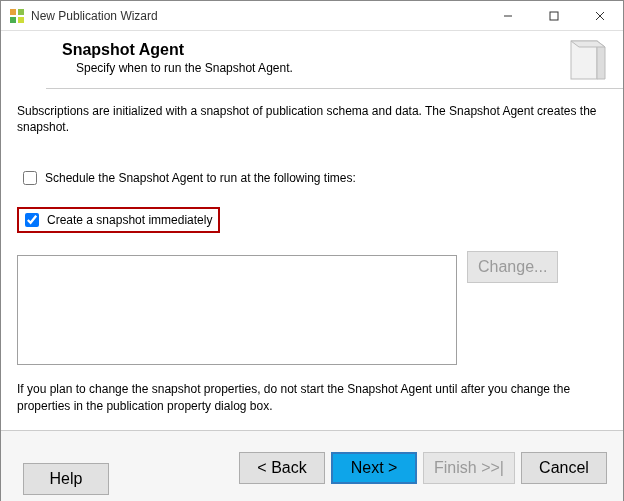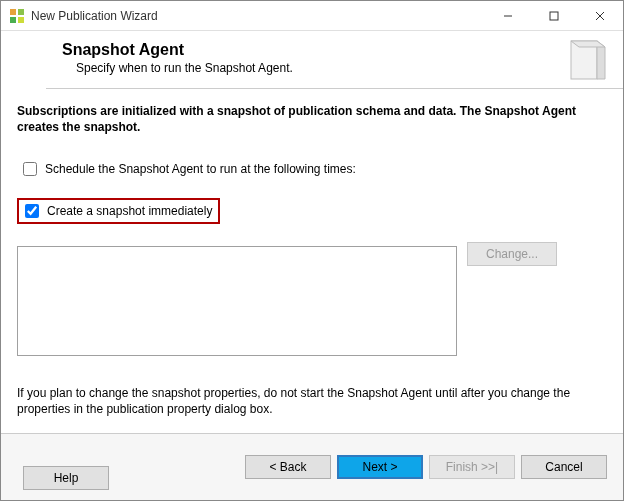--- a/index.html
+++ b/index.html
@@ -55,21 +55,21 @@
     right: 12px; top: 6px;
     width: 46px; height: 46px;
   }
   .body {
     flex: 1;
     padding: 14px 16px 10px 16px;
     display: flex;
     flex-direction: column;
     background: #fff;
   }
-  .desc { font-size: 12px; line-height: 1.35; margin-bottom: 23px; font-weight: bold; }
+  .desc { font-size: 12px; line-height: 1.35; margin-bottom: 32px; }
   .checkrow {
     display: flex; align-items: center;
     font-size: 12px;
     margin-bottom: 18px;
     padding: 4px 6px;
   }
   .highlight {
     border: 2px solid #b00000;
     display: inline-flex;
     width: fit-content;
@@ -87,22 +87,22 @@
     margin-bottom: 16px;
   }
   .change-row {
     display: flex;
     align-items: flex-start;
     gap: 10px;
   }
   .btn {
     border: 1px solid #adadad;
     background: #e1e1e1;
-    font-size: 12px;
-    height: 24px;
+    font-size: 16px;
+    height: 32px;
     min-width: 90px;
     padding: 0 10px;
     display: inline-flex;
     align-items: center;
     justify-content: center;
     cursor: pointer;
   }
   .btn:disabled, .btn.disabled {
     color: #9a9a9a;
     border-color: #c8c8c8;

